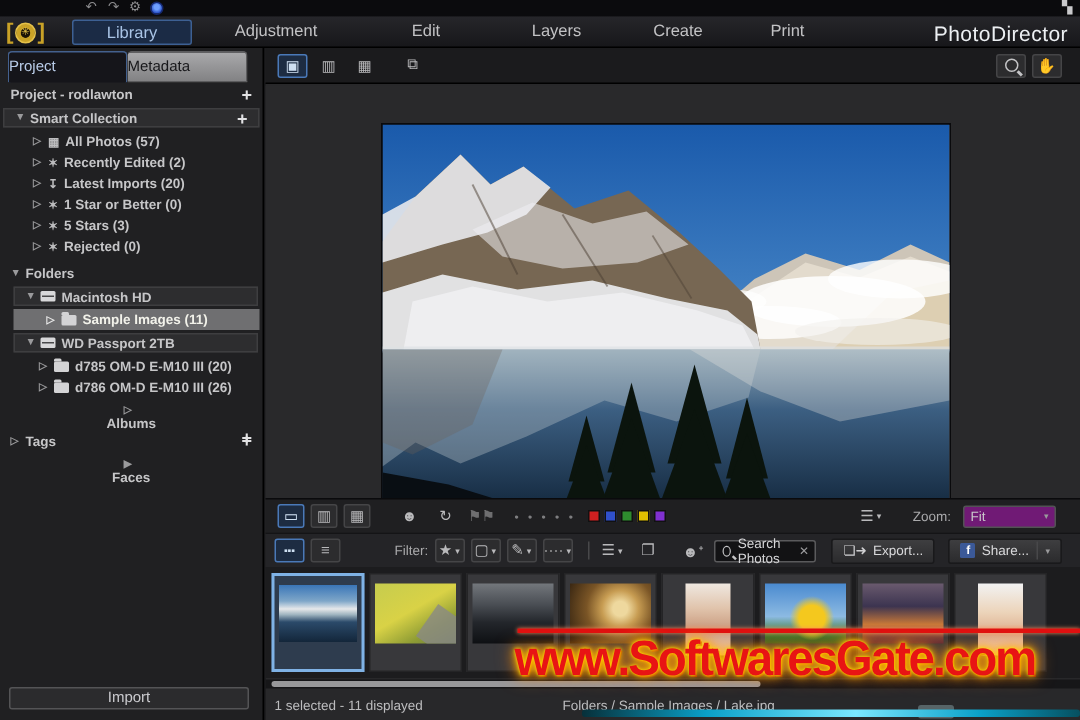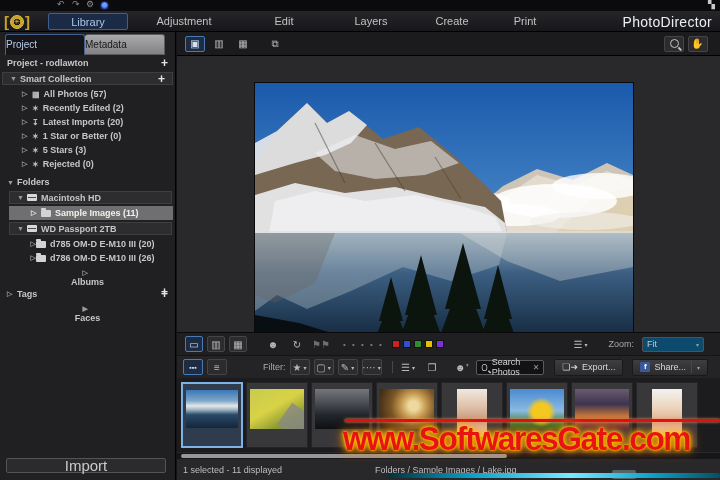--- a/index.html
+++ b/index.html
@@ -39,29 +39,29 @@
     border-radius:3px 3px 0 0; }
   .ptab-metadata { background:linear-gradient(#a9a9ab,#828284); border:1px solid #5c5c5e; border-left:none;
     color:#17171a; border-radius:3px 3px 0 0; }
   .tree { font-size:9px; color:#c6c6c8; }
   .trow { height:14px; display:flex; align-items:center; padding:0 7px; position:relative; white-space:nowrap; cursor:pointer;font-weight:bold; }
   .trow .plus { margin-left:auto; color:#e2e2e4; font-size:12px; line-height:10px; }
   .caret { width:10px; color:#9a9a9c; font-size:7px; flex:0 0 auto; }
   .glyph { color:#bdbdbf; font-size:8px; margin-right:4px; flex:0 0 auto; }
   .hbox { background:#2d2d2f; border:1px solid #3e3e40; margin:2px 2px; height:13px; }
   .hbox2 { background:#2d2d2f; border:1px solid #3e3e40; margin:2px 3px 2px 9px; height:13px; }
-  .ind1 { padding-left:22px; } .ind2 { padding-left:26px;text-align:right; }
+  .ind1 { padding-left:22px; } .ind2 { padding-left:26px; }
   .sel { background:#6f6f71; color:#f2f2ea; margin:1px 2px 1px 9px; height:14px; }
   .sel .caret { color:#e8e8e8; }
   .icon-drive { width:10px; height:7px; background:#d8d8da; border-radius:1px; margin-right:4px; position:relative; flex:0 0 auto; }
   .icon-drive::after { content:""; position:absolute; left:1px; right:1px; top:3px; height:1px; background:#48484a; }
   .icon-folder { width:10px; height:7px; background:#d3d3d5; border-radius:1px; margin-right:4px; position:relative; flex:0 0 auto; }
   .icon-folder::before { content:""; position:absolute; top:-2px; left:0; width:5px; height:2px; background:#d3d3d5; border-radius:1px 1px 0 0; }
   .import-btn { position:absolute; left:6px; bottom:7px; width:160px; height:15px; background:#2b2b2d;
-    border:1px solid #55555า7; border:1px solid #545456; border-radius:2px; color:#cacace; font-size:15px;
+    border:1px solid #55555า7; border:1px solid #545456; border-radius:2px; color:#cacace; font-size:10px;
     text-align:center; line-height:13px; cursor:pointer; }
 
   
   .main { position:absolute; left:177px; top:32px; right:0; bottom:0; background:#28282a; }
   .pv-toolbar { position:absolute; top:0; left:0; right:0; height:24px; background:#1b1b1d;
     border-bottom:1px solid #000; display:flex; align-items:center; padding:0 8px; }
   .tbtn { height:16px; min-width:20px; display:flex; align-items:center; justify-content:center;
     color:#b9b9bb; font-size:10px; border:1px solid transparent; border-radius:2px; margin-right:4px; cursor:pointer; }
   .tbtn.active { background:#1d2c42; border-color:#4a79b8; color:#cfe0f2; }
   .tbtn.boxed { background:#2c2c2e; border-color:#454547; }
@@ -72,21 +72,21 @@
   .canvas { position:absolute; top:25px; left:0; right:0; height:298px; background:#29292b; }
   .photo { position:absolute; left:78px; top:26px; width:378px; height:264px; box-shadow:0 0 0 1px #0a0a0c; }
 
   .row1 { position:absolute; top:300px; left:0; right:0; height:23px; background:#1f1f21;
     border-top:1px solid #0a0a0c; display:flex; align-items:center; padding:0 8px; }
   .row2 { position:absolute; top:323px; left:0; right:0; height:23px; background:#242427;
     border-top:1px solid #141416; display:flex; align-items:center; padding:0 6px; }
   .chip { width:8px; height:8px; margin-right:3px; border:1px solid #111; cursor:pointer; }
   .dots { color:#7e7e80; font-size:8px; letter-spacing:2px; margin:0 8px; cursor:pointer; }
   .lbl { color:#a9a9ab; font-size:9px; margin:0 4px; }
-  .dd { height:15px; background:#0c4a6e; border:1px solid #525254; border-radius:2px; color:#c9c9cb;
+  .dd { height:15px; background:#701a75; border:1px solid #525254; border-radius:2px; color:#c9c9cb;
     font-size:9px; display:flex; align-items:center; padding:0 4px; cursor:pointer; }
   .dd .arr { margin-left:auto; font-size:6px; color:#9a9a9c; padding-left:6px; }
   .zoomdd { width:62px; margin:0 8px 0 4px; }
   .searchbox { width:122px; height:15px; background:#121214; border:1px solid #5a5a5c; border-radius:2px;
     display:flex; align-items:center; padding:0 4px; margin-right:10px; }
   .searchbox .stext { color:#d6d6d8; font-size:9px; margin-left:4px; }
   .searchbox .x { margin-left:auto; color:#9c9c9e; font-size:8px; cursor:pointer; }
   .pbtn { height:17px; background:linear-gradient(#3e3e40,#2b2b2d); border:1px solid #19191b; border-radius:2px;
     color:#d9d9db; font-size:9px; display:flex; align-items:center; padding:0 7px; margin-right:9px; cursor:pointer; }
   .fb { width:10px; height:10px; background:#3b5998; color:#fff; font-size:8px; font-weight:bold;

